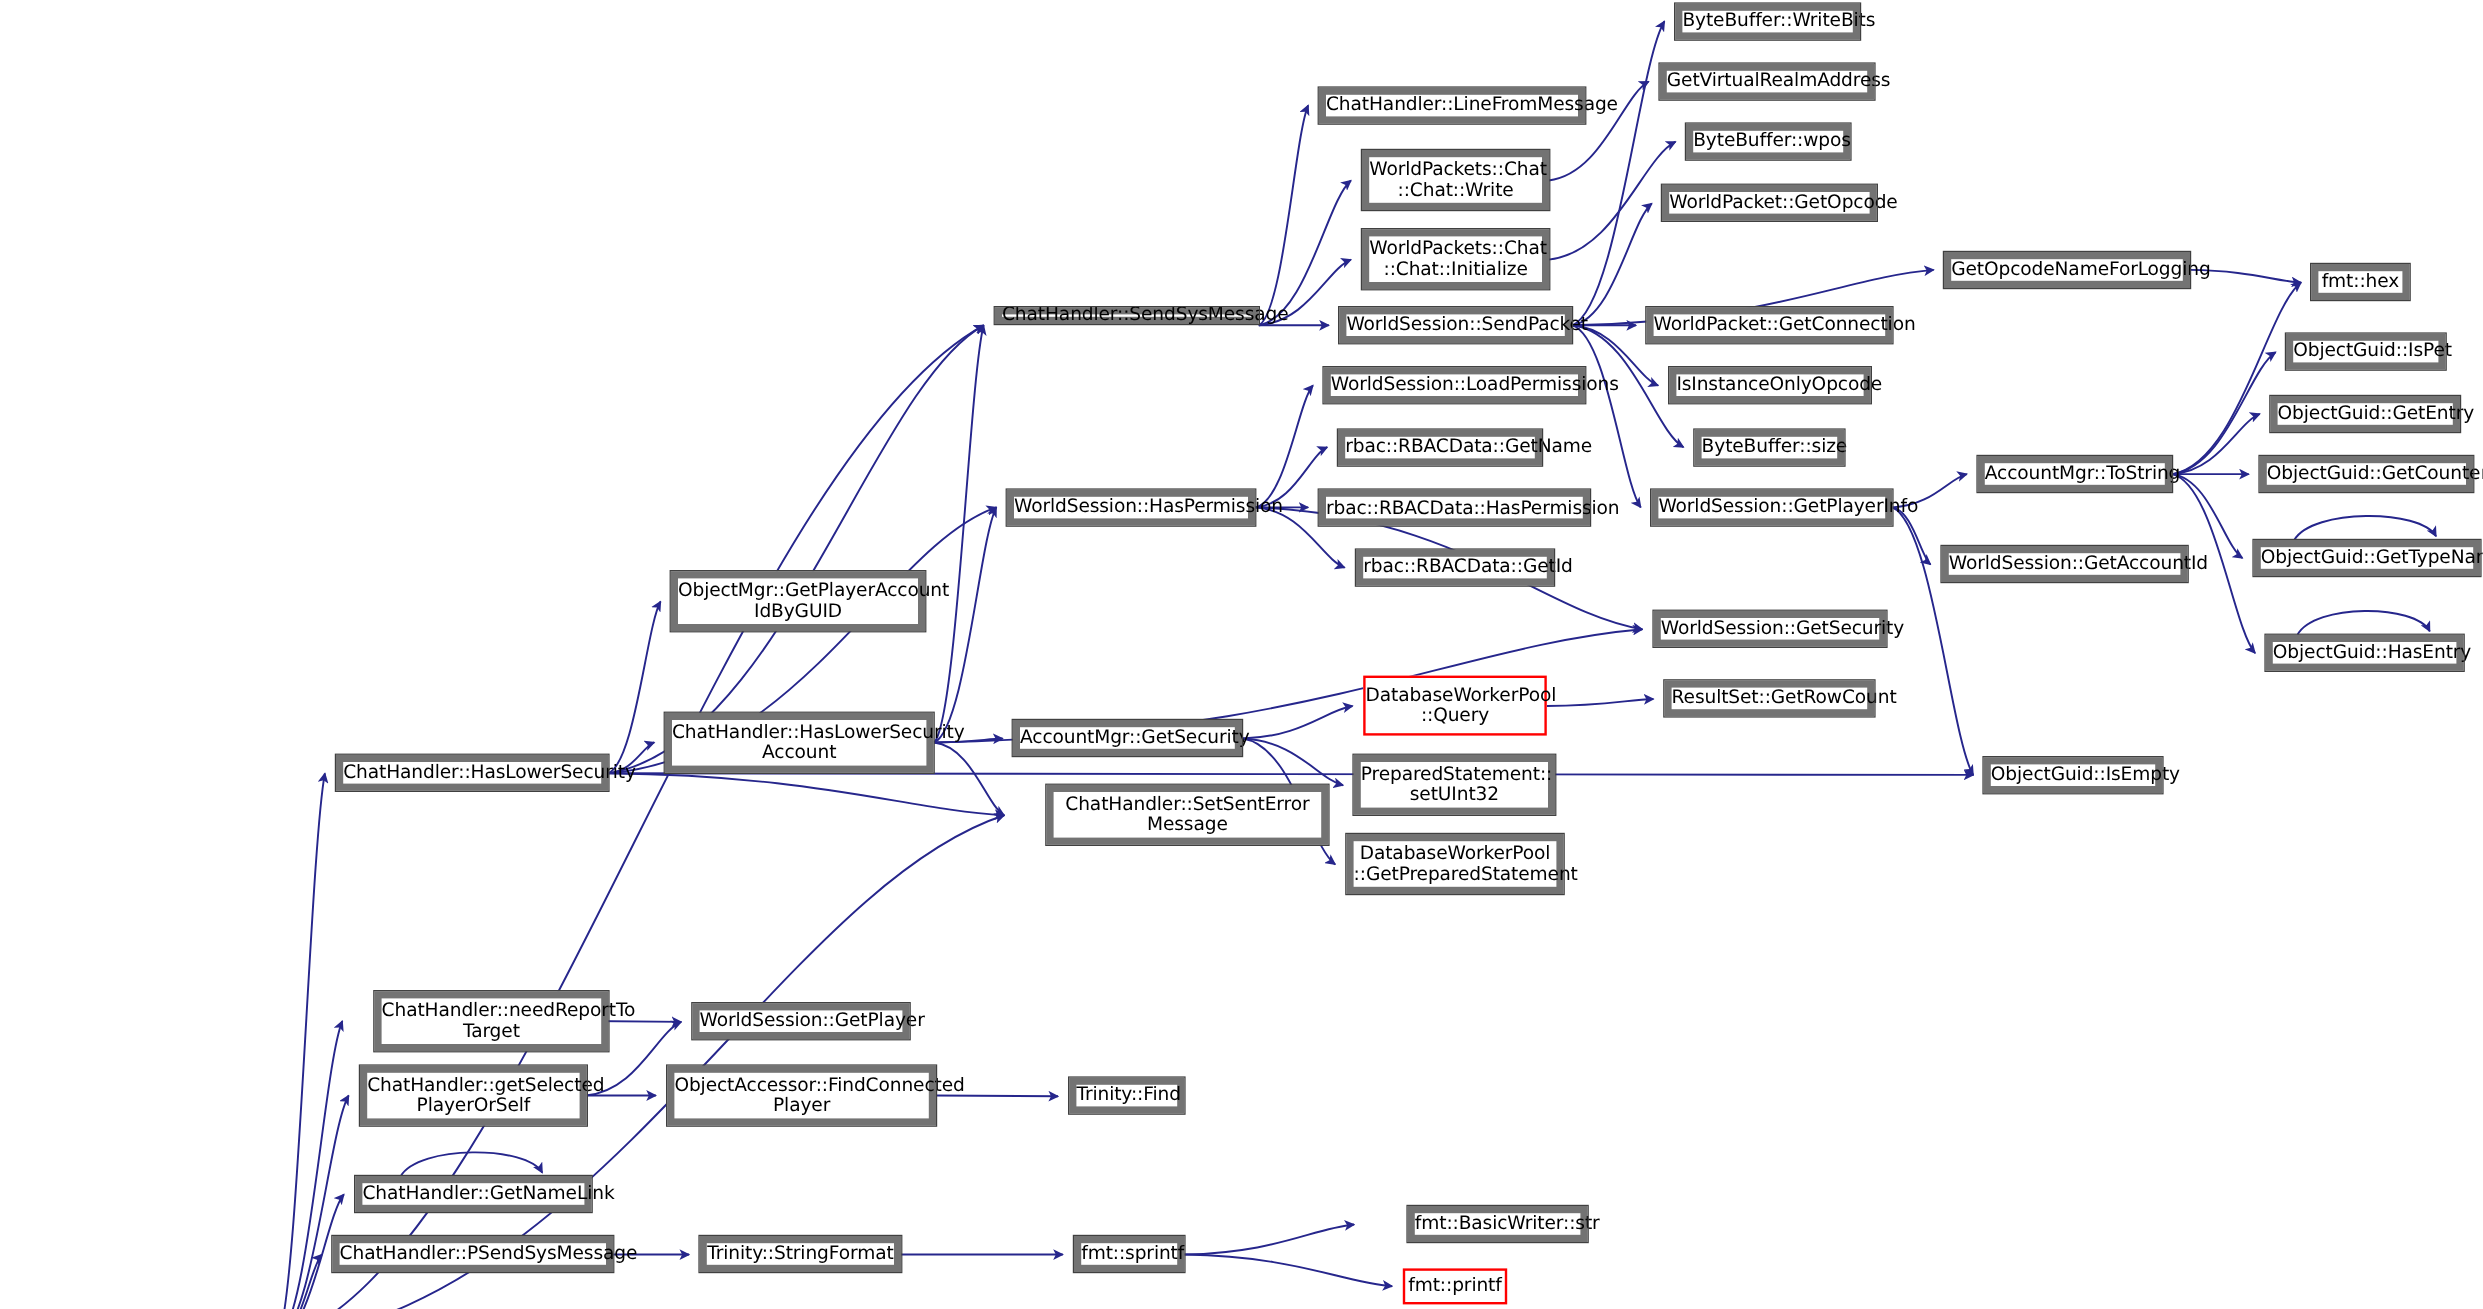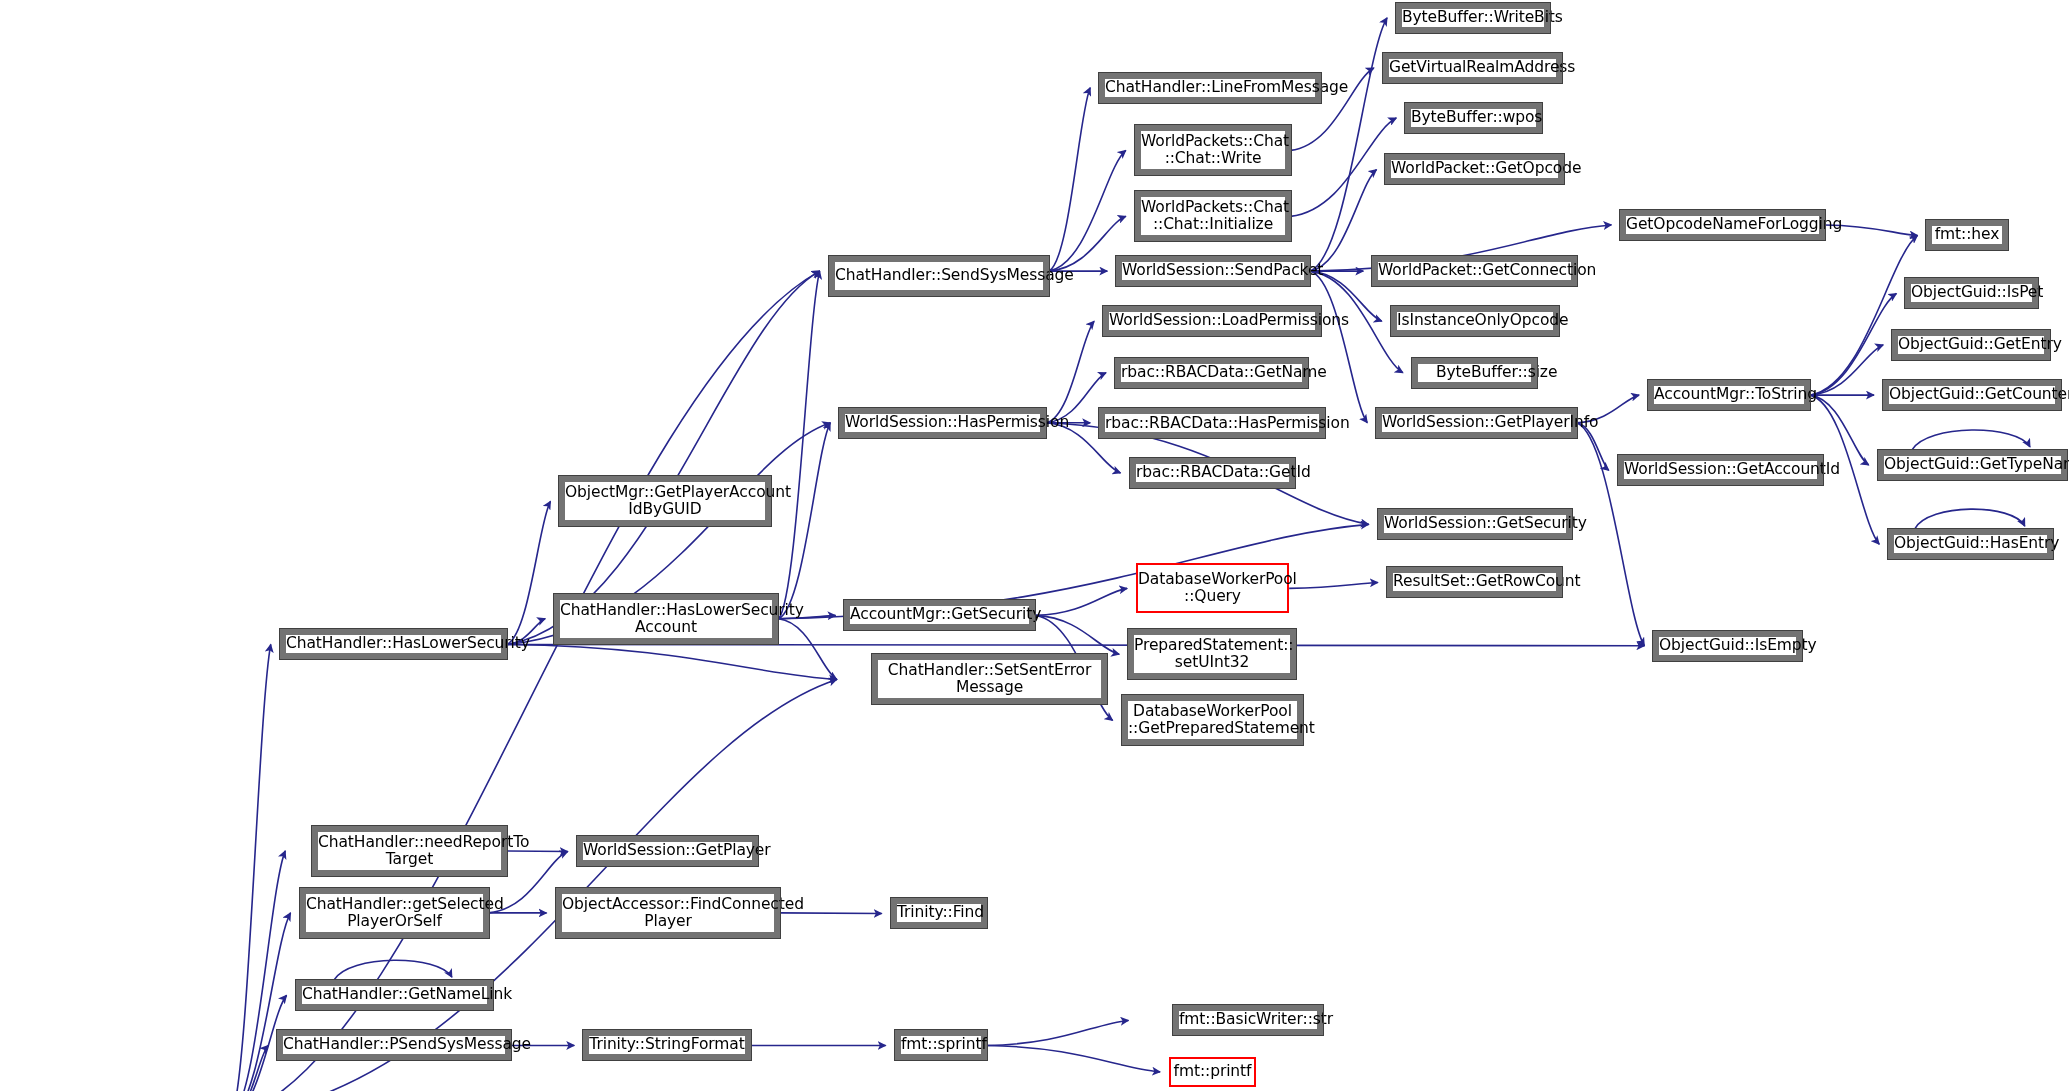--- a/index.html
+++ b/index.html
@@ -127,45 +127,45 @@
 Message</span></div>
       <div class="node" style="left: 844px; top: 600px; width: 191px; height: 30px;"><span>AccountMgr::GetSecurity</span></div>
       <div class="node" style="left: 577px; top: 836px; width: 181px; height: 30px;"><span>WorldSession::GetPlayer</span></div>
       <div class="node" style="left: 556px; top: 888px; width: 224px; height: 50px;"><span>ObjectAccessor::FindConnected
 Player</span></div>
       <div class="node" style="left: 891px; top: 898px; width: 96px; height: 30px;"><span>Trinity::Find</span></div>
       <div class="node" style="left: 583px; top: 1030px; width: 168px; height: 30px;"><span>Trinity::StringFormat</span></div>
       <div class="node" style="left: 895px; top: 1030px; width: 92px; height: 30px;"><span>fmt::sprintf</span></div>
       <div class="node" style="left: 1137px; top: 1005px; width: 150px; height: 30px; margin-left: 36px;"><span>fmt::BasicWriter::str</span></div>
       <div class="node danger" style="left: 1169px; top: 1057px; width: 87px; height: 30px;"><span>fmt::printf</span></div>
-      <div class="node" style="left: 829px; top: 256px; width: 220px; height: 40px;"><span>ChatHandler::SendSysMessage</span></div>
+      <div class="node" style="left: 829px; top: 256px; width: 220px; height: 14px;"><span>ChatHandler::SendSysMessage</span></div>
       <div class="node" style="left: 839px; top: 408px; width: 207px; height: 30px;"><span>WorldSession::HasPermission</span></div>
       <div class="node" style="left: 1099px; top: 73px; width: 222px; height: 30px;"><span>ChatHandler::LineFromMessage</span></div>
       <div class="node" style="left: 1135px; top: 125px; width: 156px; height: 50px;"><span>WorldPackets::Chat
 ::Chat::Write</span></div>
       <div class="node" style="left: 1135px; top: 191px; width: 156px; height: 50px;"><span>WorldPackets::Chat
 ::Chat::Initialize</span></div>
       <div class="node" style="left: 1116px; top: 256px; width: 194px; height: 30px;"><span>WorldSession::SendPacket</span></div>
       <div class="node" style="left: 1103px; top: 306px; width: 218px; height: 30px;"><span>WorldSession::LoadPermissions</span></div>
-      <div class="node" style="left: 1115px; top: 358px; width: 193px; height: 30px;"><span>rbac::RBACData::GetName</span></div>
+      <div class="node" style="left: 1115px; top: 358px; width: 170px; height: 30px;"><span>rbac::RBACData::GetName</span></div>
       <div class="node" style="left: 1099px; top: 408px; width: 226px; height: 30px; align-items: flex-end;"><span>rbac::RBACData::HasPermission</span></div>
       <div class="node" style="left: 1130px; top: 458px; width: 165px; height: 30px;"><span>rbac::RBACData::GetId</span></div>
       <div class="node danger" style="left: 1136px; top: 563px; width: 153px; height: 50px;"><span>DatabaseWorkerPool
 ::Query</span></div>
       <div class="node" style="left: 1128px; top: 629px; width: 168px; height: 50px;"><span>PreparedStatement::
 setUInt32</span></div>
       <div class="node" style="left: 1122px; top: 695px; width: 181px; height: 50px;"><span>DatabaseWorkerPool
 ::GetPreparedStatement</span></div>
       <div class="node" style="left: 1396px; top: 3px; width: 154px; height: 30px;"><span>ByteBuffer::WriteBits</span></div>
       <div class="node" style="left: 1383px; top: 53px; width: 179px; height: 30px;"><span>GetVirtualRealmAddress</span></div>
       <div class="node" style="left: 1405px; top: 103px; width: 137px; height: 30px;"><span>ByteBuffer::wpos</span></div>
       <div class="node" style="left: 1385px; top: 154px; width: 179px; height: 30px;"><span>WorldPacket::GetOpcode</span></div>
       <div class="node" style="left: 1372px; top: 256px; width: 205px; height: 30px;"><span>WorldPacket::GetConnection</span></div>
       <div class="node" style="left: 1391px; top: 306px; width: 168px; height: 30px;"><span>IsInstanceOnlyOpcode</span></div>
-      <div class="node" style="left: 1412px; top: 358px; width: 125px; height: 30px; padding-left: 18px;"><span>ByteBuffer::size</span></div>
+      <div class="node" style="left: 1412px; top: 358px; width: 125px; height: 30px;"><span>ByteBuffer::size</span></div>
       <div class="node" style="left: 1376px; top: 408px; width: 201px; height: 30px;"><span>WorldSession::GetPlayerInfo</span></div>
       <div class="node" style="left: 1378px; top: 509px; width: 194px; height: 30px;"><span>WorldSession::GetSecurity</span></div>
       <div class="node" style="left: 1387px; top: 567px; width: 175px; height: 30px;"><span>ResultSet::GetRowCount</span></div>
       <div class="node" style="left: 1620px; top: 210px; width: 205px; height: 30px;"><span>GetOpcodeNameForLogging</span></div>
       <div class="node" style="left: 1648px; top: 380px; width: 162px; height: 30px;"><span>AccountMgr::ToString</span></div>
       <div class="node" style="left: 1618px; top: 455px; width: 205px; height: 30px;"><span>WorldSession::GetAccountId</span></div>
       <div class="node" style="left: 1653px; top: 631px; width: 149px; height: 30px;"><span>ObjectGuid::IsEmpty</span></div>
       <div class="node" style="left: 1926px; top: 220px; width: 82px; height: 30px;"><span>fmt::hex</span></div>
       <div class="node" style="left: 1905px; top: 278px; width: 133px; height: 30px;"><span>ObjectGuid::IsPet</span></div>
       <div class="node" style="left: 1892px; top: 330px; width: 158px; height: 30px;"><span>ObjectGuid::GetEntry</span></div>

